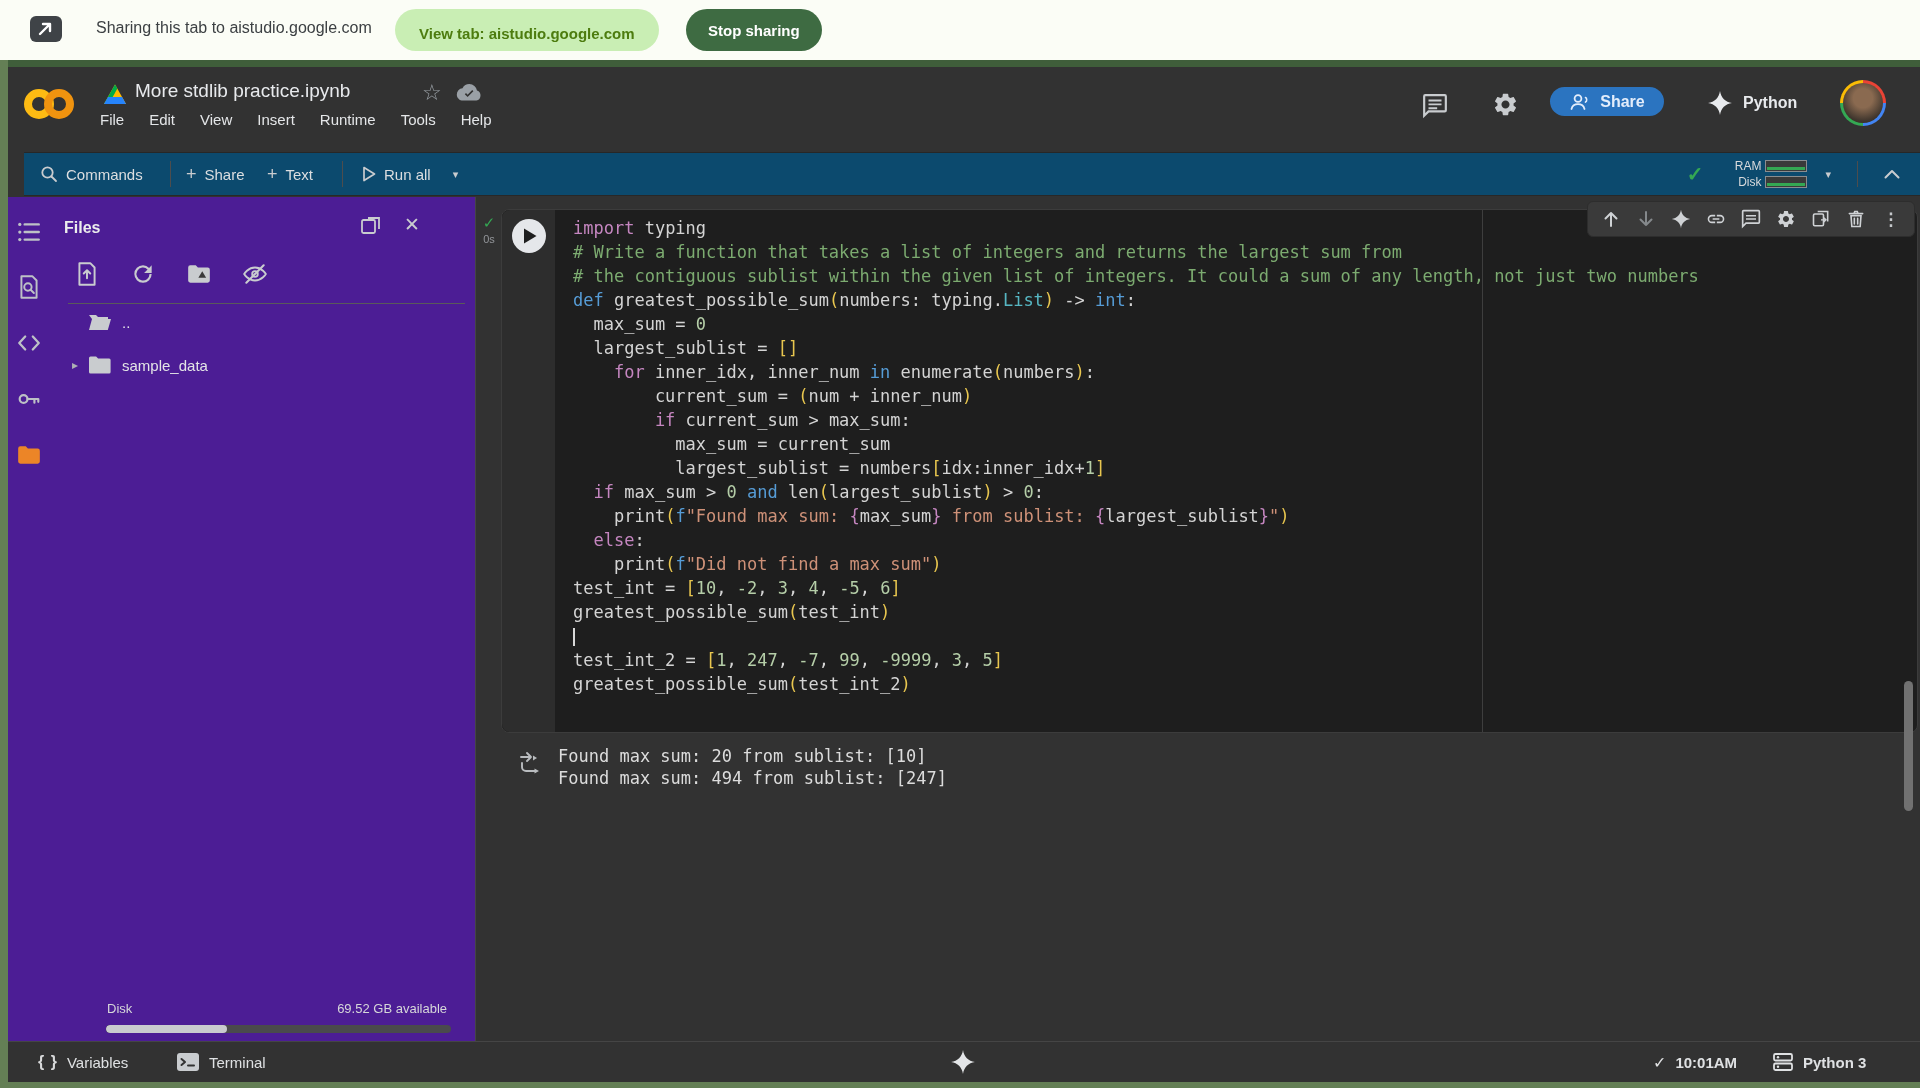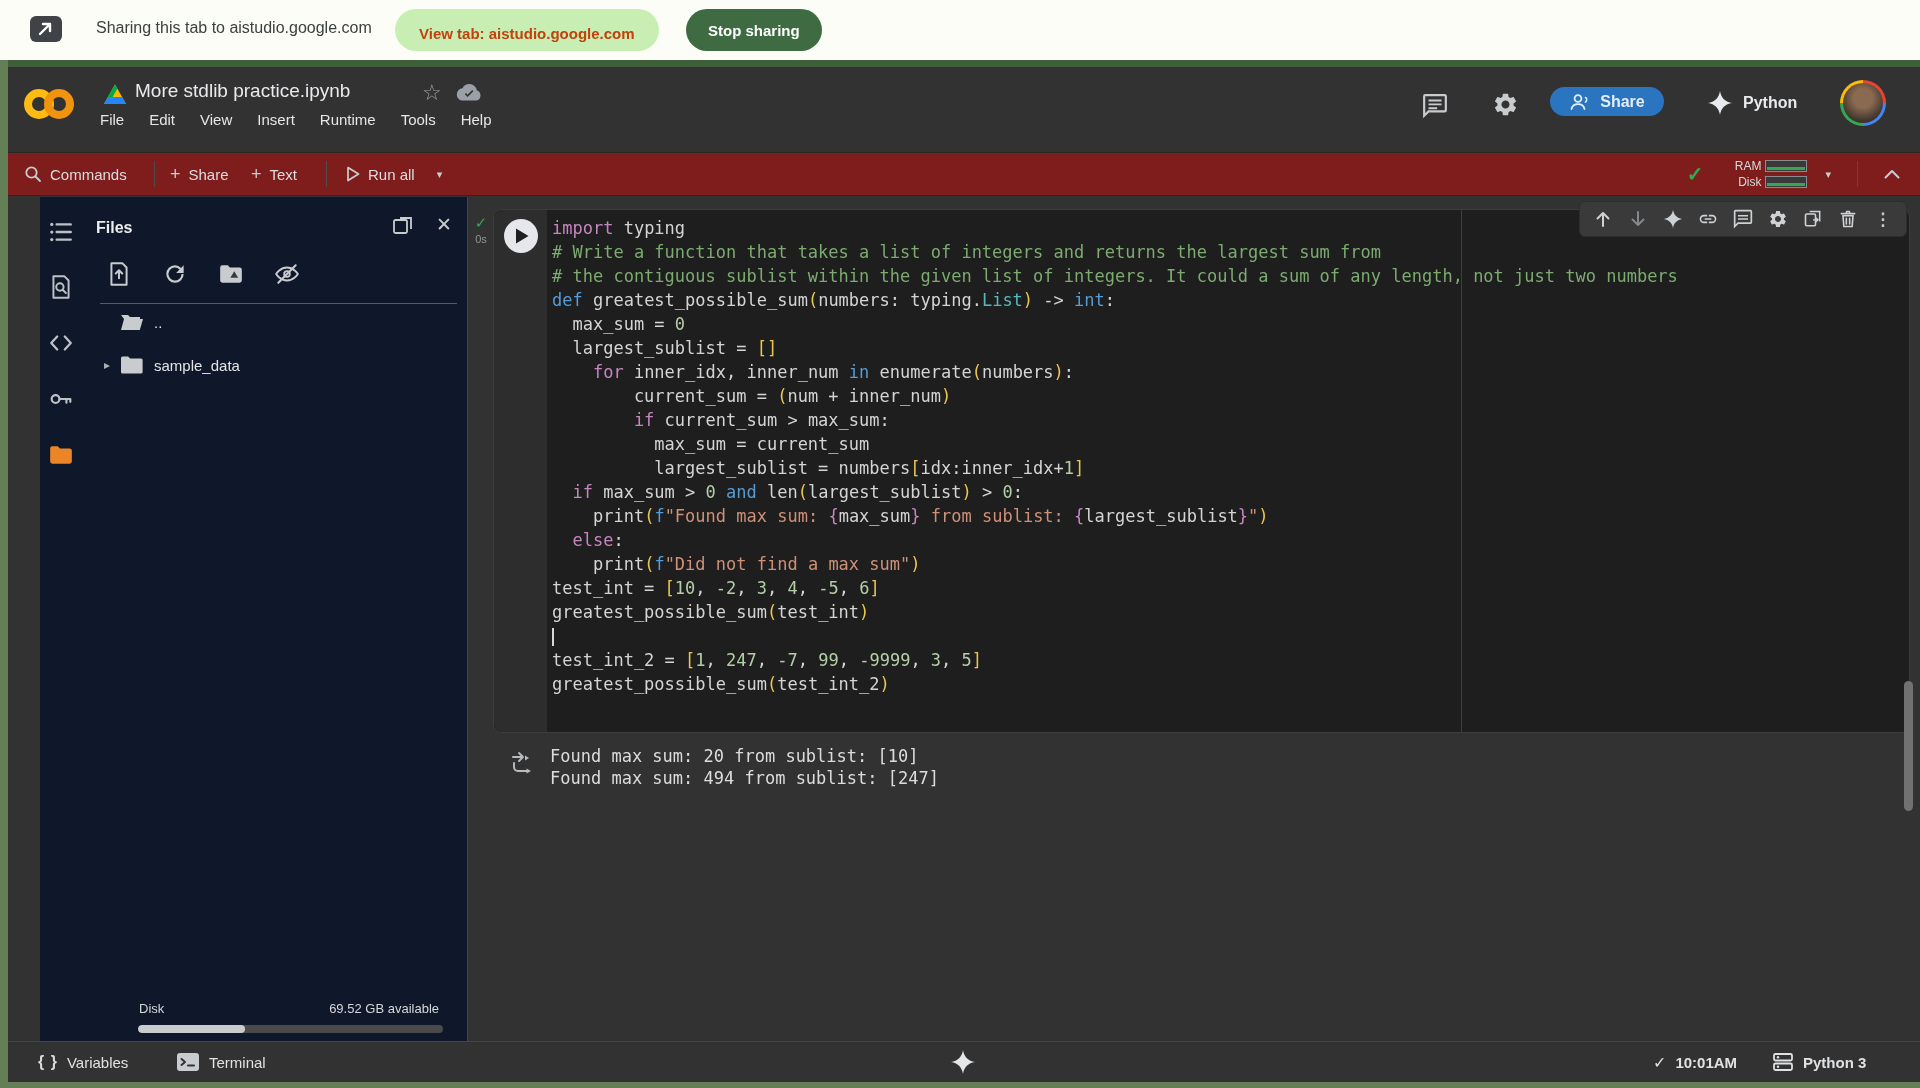--- a/index.html
+++ b/index.html
@@ -9,21 +9,21 @@
     font-family:"Liberation Sans", sans-serif; background:#323232;
   }
   
   .sharing-bar {
     position:absolute; top:0; left:0; right:0; height:60px;
     background:#fbfdf6; display:flex; align-items:center;
   }
   .share-screen-badge { position:absolute; left:30px; top:16px; width:32px; height:26px; }
   .sharing-msg { position:absolute; left:96px; top:19px; font-size:16px; color:#3c4043; }
   .pill { position:absolute; border-radius:22px; border:none; font-weight:700; font-size:15px; cursor:pointer; font-family:inherit; }
-  .pill-view { left:395px; top:9px; height:42px; padding:16px 24px; background:#c9eeb4; color:#c2410c; }
+  .pill-view { left:395px; top:9px; height:42px; padding:16px 24px; background:#c9eeb4; color:#4d7c0f; }
   .pill-stop { left:686px; top:9px; height:42px; padding:0 22px; background:#3e6b42; color:#ffffff; }
   
   .green-top { position:absolute; top:60px; left:0; right:0; height:7px; background:#3f5e3a; }
   .green-left { position:absolute; top:60px; left:0; width:8px; bottom:0; background:#647f55; }
   .green-bottom { position:absolute; bottom:0; left:0; right:0; height:6px; background:#647f55; }
   
   .app { position:absolute; top:67px; left:8px; right:0; bottom:6px; background:#323232; overflow:hidden; }
   
   .header { position:relative; height:85px; background:#323232; }
   .logo { position:absolute; left:16px; top:20px; width:58px; height:34px; }
@@ -43,43 +43,43 @@
     background:var(--share-blue,#2b74c0); color:#e3edfb; font-size:16px; font-weight:700;
     display:flex; align-items:center; justify-content:center; gap:9px; cursor:pointer; }
   .gemini-chip { position:absolute; left:1700px; top:24px; display:flex; align-items:center; gap:11px;
     color:#e8eaed; font-size:16px; font-weight:700; cursor:pointer; }
   .avatar { position:absolute; left:1832px; top:13px; width:46px; height:46px; border-radius:50%;
     background:conic-gradient(#ea4335 0 25%, #4285f4 25% 50%, #34a853 50% 75%, #fbbc05 75% 100%);
     padding:3px; cursor:pointer; }
   .avatar .face { width:100%; height:100%; border-radius:50%;
     background:radial-gradient(circle at 50% 38%, #8a6a50 0 30%, #41372e 70%, #23201c 100%); }
   
-  .toolbar { position:relative; height:44px; background:#7f1d1d;
-    border-top:1px solid #272727; border-bottom:1px solid #282828; font-size:15px; color:#dcdee0; }
+  .toolbar { position:relative; height:44px; background:#0c4a6e;
+    border-top:1px solid #272727; border-bottom:1px solid #282828; font-size:15px; color:#dcdee0;margin-left:16px; }
   .tb { position:absolute; top:0; height:42px; display:flex; align-items:center; gap:8px; cursor:pointer; }
   .tb-commands { left:16px; }
   .tb-code { left:162px; }
   .tb-text { left:243px; }
   .tb-run { left:338px; }
   .tb-div { position:absolute; top:8px; width:1px; height:26px; background:#4d4d4d; }
   .plus { font-size:18px; color:#c9cccf; }
   .caret-down { font-size:11px; color:#c9cccf; }
   .tb-right { position:absolute; right:0; top:0; height:42px; display:flex; align-items:center; }
   .check-green { color:var(--accent-green,#34a853); font-size:20px; font-weight:700; margin-right:24px; cursor:default; }
   .meters { display:flex; flex-direction:column; gap:2px; margin-right:18px; cursor:pointer; }
   .meter-row { display:flex; align-items:center; gap:4px; }
   .meter-row .lbl { width:34px; text-align:right; font-size:12px; color:#d8dadc; }
   .bar { width:42px; height:12px; border:1px solid #8a8d90; position:relative; background:#3a3a3a; }
   .bar i { position:absolute; left:1px; right:1px; bottom:1px; height:3px; background:var(--accent-green,#34a853); }
   .tb-caret { margin-right:26px; cursor:pointer; }
   .tb-right .tb-div2 { width:1px; height:26px; background:#4d4d4d; margin-right:26px; }
   .chev-up { margin-right:20px; cursor:pointer; }
   
   .content { position:absolute; top:130px; left:0; right:0; bottom:41px; display:flex; }
-  .sidebar { position:relative; width:428px; border-right:1px solid #454545; background:#0f172a; flex:none;margin-left:32px; }
+  .sidebar { position:relative; width:468px; border-right:1px solid #454545; background:#4c1d95; flex:none; }
   .rail { position:absolute; left:0; top:0; width:46px; bottom:0; }
   .rail-ic { position:absolute; left:8px; width:26px; height:26px; cursor:pointer; }
   .files-panel { position:absolute; left:46px; right:0; top:0; bottom:0; }
   .fp-title { position:absolute; left:10px; top:22px; font-size:16px; font-weight:700; color:#eceded; }
   .fp-hdr-ic { position:absolute; top:18px; cursor:pointer; }
   .fp-actions { position:absolute; left:20px; top:64px; display:flex; gap:30px; }
   .fp-actions .a-ic { width:26px; height:26px; cursor:pointer; }
   .fp-divider { position:absolute; left:14px; right:10px; top:106px; height:1px; background:#5a5a5a; }
   .tree-row { position:absolute; left:0; right:0; height:26px; display:flex; align-items:center; cursor:pointer; color:#e3e4e6; font-size:15px; }
   .tr1 { top:112px; } .tr2 { top:155px; }
@@ -94,21 +94,21 @@
   .notebook { position:relative; flex:1; background:#323232; }
   .exec-badge { position:absolute; left:2px; top:17px; width:22px; text-align:center; }
   .exec-badge .ck { color:var(--accent-green,#34a853); font-size:15px; }
   .exec-badge .t { display:block; font-size:11px; color:#929599; margin-top:1px; }
   .cell { position:absolute; left:25px; top:12px; width:1417px; height:524px;
     background:var(--editor-bg,#1e1e1e); border:1px solid #3c3c3c; border-radius:8px; display:flex; }
   .gutter { width:53px; background:#2d2d2d; border-radius:8px 0 0 8px; flex:none; }
   .run-btn { width:34px; height:34px; margin:9px auto 0; border-radius:50%; background:#e5e7ea;
     display:flex; align-items:center; justify-content:center; cursor:pointer; }
   .editor { position:relative; flex:1; overflow:hidden; padding:6px 0 0 5px;
-    font-family:"DejaVu Sans Mono", monospace; font-size:17px; line-height:24px; color:#d4d4d4; cursor:text; }
+    font-family:"DejaVu Sans Mono", monospace; font-size:17px; line-height:24px; color:#d4d4d4; cursor:text;margin-left:13px; }
   .ruler { position:absolute; left:914px; top:0; bottom:0; width:1px; background:#3e3e3e; }
   .code-line { white-space:pre; height:24px; }
   .tok-kw1 { color:#c586c0; } .tok-kw2 { color:#569cd6; } .tok-cm { color:#7cab70; }
   .tok-br { color:#e8c64f; } .tok-num { color:#b5cea8; } .tok-str { color:#ce9178; }
   .tok-type { color:#56b6c2; } .tok-pl { color:#d4d4d4; } .tok-fv { color:#c586c0; }
   .caret-bar { display:inline-block; width:2px; height:18px; background:#d8d8d8; vertical-align:middle; }
   .cell-toolbar { position:absolute; top:-9px; right:2px; height:36px; background:#3a3a3a;
     border:1px solid #2d2d2d; border-radius:6px; display:flex; align-items:center; gap:15px; padding:0 13px; }
   .ct-ic { width:20px; height:20px; cursor:pointer; display:flex; align-items:center; justify-content:center; }
   .ct-dots { color:#c5c8cb; font-size:17px; font-weight:700; }

